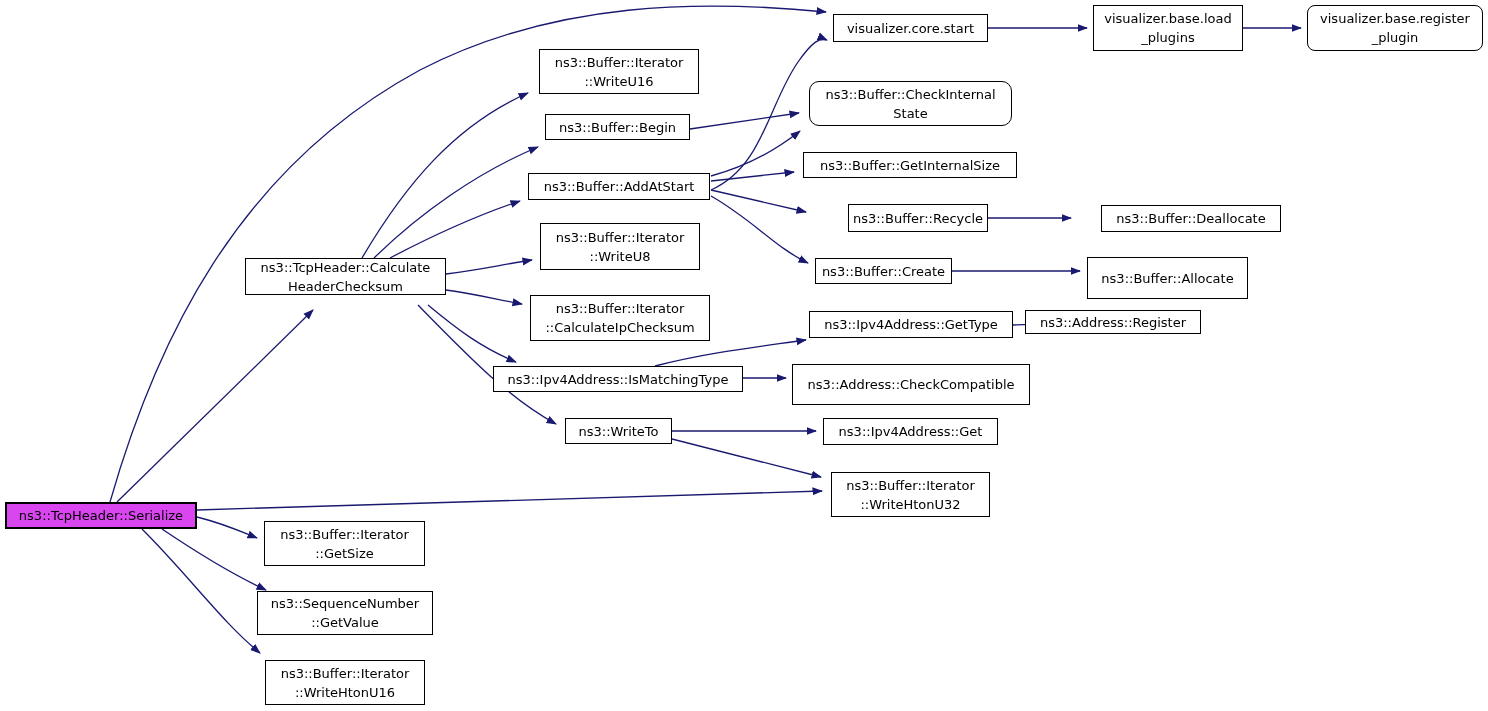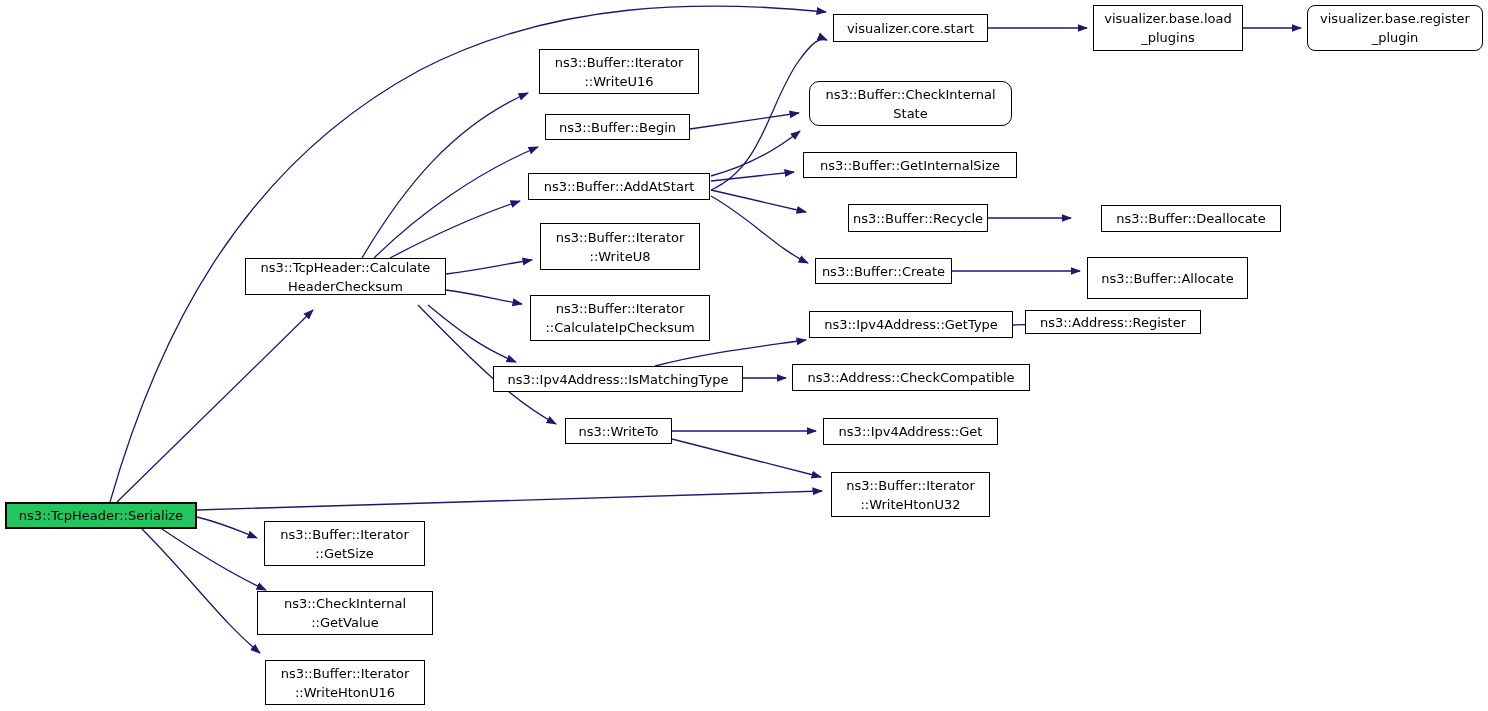--- a/index.html
+++ b/index.html
@@ -32,21 +32,21 @@
     line-height: 19px;
     display: flex;
     flex-direction: column;
     align-items: center;
     justify-content: center;
     text-align: center;
     white-space: nowrap;
     cursor: pointer;
   }
   .graph-node.highlighted {
-    background: #22c55e;
+    background: #d946ef;
     border-width: 2px;
   }
   .node-line {
     display: block;
   }
 </style>
 </head>
 <body>
 
 <div id="canvas">
@@ -148,36 +148,36 @@
       </div>
       <div class="graph-node" style="left: 1087px; top: 257px; width: 161px; height: 42px;">
         <span class="node-line">ns3::Buffer::Allocate</span>
       </div>
       <div class="graph-node" style="left: 809px; top: 311px; width: 204px; height: 27px;">
         <span class="node-line">ns3::Ipv4Address::GetType</span>
       </div>
       <div class="graph-node" style="left: 1025px; top: 310px; width: 176px; height: 24px;">
         <span class="node-line">ns3::Address::Register</span>
       </div>
-      <div class="graph-node" style="left: 792px; top: 364px; width: 238px; height: 27px;">
+      <div class="graph-node" style="left: 792px; top: 364px; width: 238px; height: 41px;">
         <span class="node-line">ns3::Address::CheckCompatible</span>
       </div>
       <div class="graph-node" style="left: 823px; top: 418px; width: 175px; height: 27px;">
         <span class="node-line">ns3::Ipv4Address::Get</span>
       </div>
       <div class="graph-node" style="left: 831px; top: 472px; width: 159px; height: 45px;">
         <span class="node-line">ns3::Buffer::Iterator</span>
         <span class="node-line">::WriteHtonU32</span>
       </div>
       <div class="graph-node" style="left: 264px; top: 521px; width: 161px; height: 45px;">
         <span class="node-line">ns3::Buffer::Iterator</span>
         <span class="node-line">::GetSize</span>
       </div>
       <div class="graph-node" style="left: 257px; top: 591px; width: 176px; height: 44px;">
-        <span class="node-line">ns3::CheckInternal</span>
+        <span class="node-line">ns3::SequenceNumber</span>
         <span class="node-line">::GetValue</span>
       </div>
       <div class="graph-node" style="left: 265px; top: 660px; width: 160px; height: 45px;">
         <span class="node-line">ns3::Buffer::Iterator</span>
         <span class="node-line">::WriteHtonU16</span>
       </div>
     </div>
 </div>
 
 </body></html>

